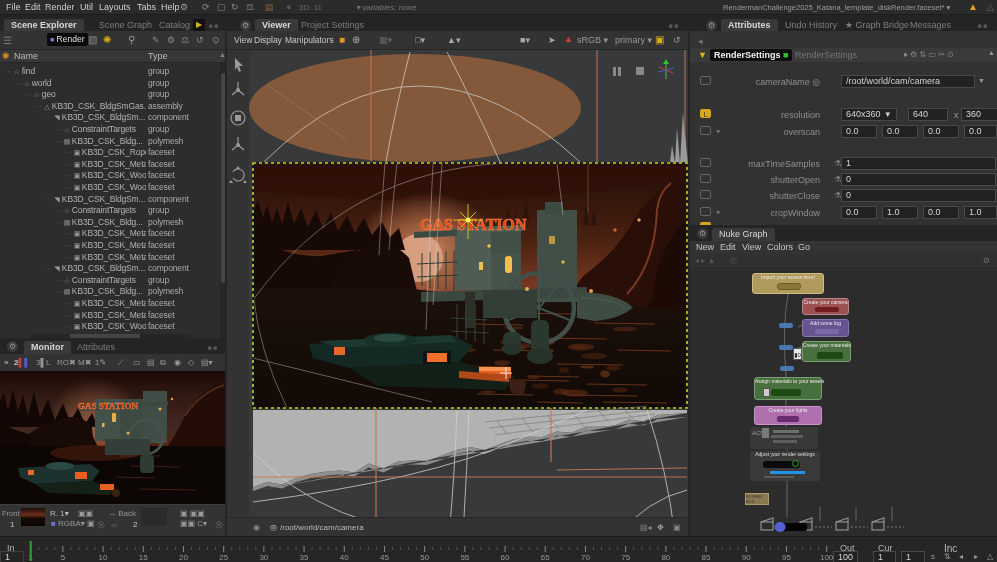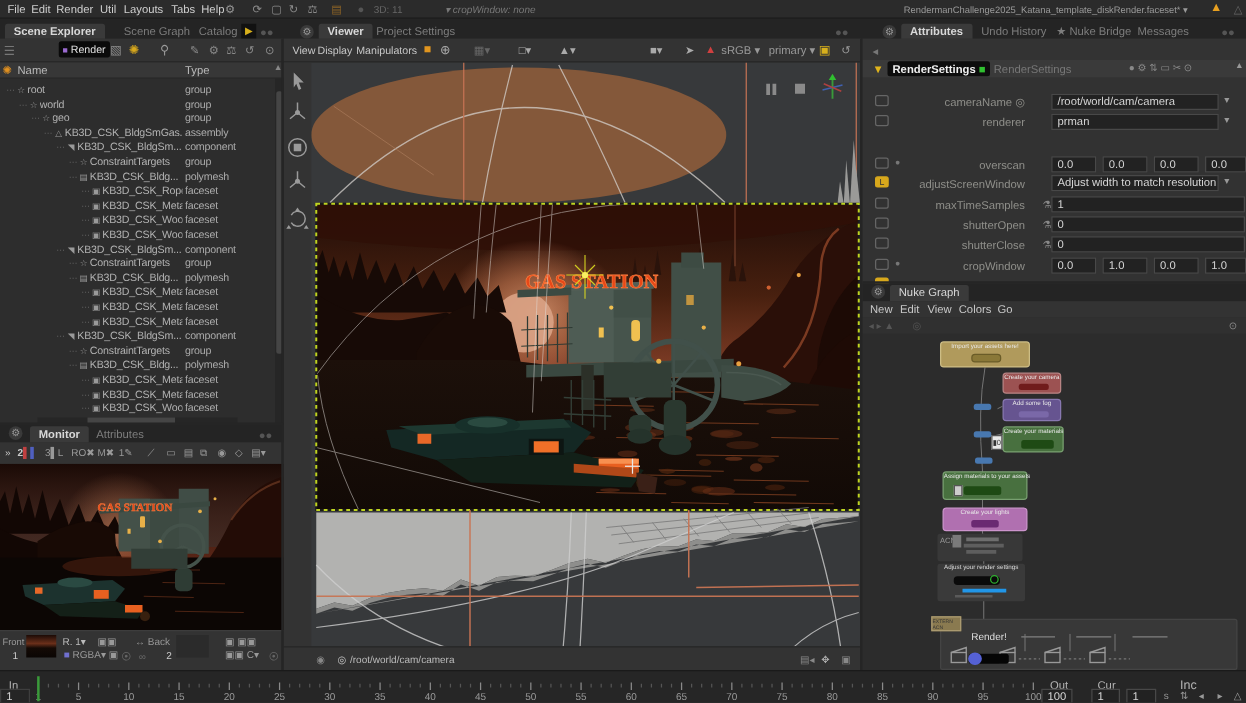--- a/index.html
+++ b/index.html
@@ -49,41 +49,41 @@
   <span class="m" style="left:137px">Tabs</span>
   <span class="m" style="left:161px">Help</span>
   <span class="ic" style="left:180px;top:2px;color:#999">⚙</span>
   <span class="ic" style="left:202px;top:2px">⟳</span>
   <span class="ic" style="left:217px;top:2px">▢</span>
   <span class="ic" style="left:231px;top:2px">↻</span>
   <span class="ic" style="left:246px;top:2px">⚖</span>
   <span class="ic" style="left:265px;top:2px;color:#8a6226">▤</span>
   <span class="ic" style="left:286px;top:2px;color:#555">●</span>
   <span class="ic" style="left:299px;top:3px;color:#666;font-size:8px">3D:&nbsp;11</span>
-  <span class="ic" style="left:356px;top:3px;color:#777;font-size:8px;font-style:italic">▾ cropWindow: none</span>
+  <span class="ic" style="left:356px;top:3px;color:#777;font-size:8px;font-style:italic">▾ variables: none</span>
   <span class="ic" style="left:723px;top:3px;color:#9a9a9a;font-size:7.5px">RendermanChallenge2025_Katana_template_diskRender.faceset* ▾</span>
   <span class="ic" style="left:968px;top:1px;color:#e8a020;font-size:10px">▲</span>
   <span class="ic" style="left:987px;top:2px;color:#666">△</span>
 </div>
 
 <div class="abs" id="tabstrip">
   <div class="gearbtn" style="left:12px">⚙</div>
   <div class="tab active" style="left:4px;font-weight:bold">Scene Explorer</div>
   <div class="tab" style="left:92px">Scene Graph</div>
   <div class="tab" style="left:152px">Catalog</div>
   <div class="abs" style="left:193px;top:4px;width:12px;height:12px;background:#111;color:#d8b01c;font-size:8px;text-align:center;line-height:12px">▶</div>
   <span class="ic" style="left:208px;top:6px;color:#555">●●</span>
   <div class="gearbtn" style="left:240px">⚙</div>
   <div class="tab active" style="left:255px;font-weight:bold">Viewer</div>
   <div class="tab" style="left:294px">Project Settings</div>
   <span class="ic" style="left:668px;top:6px;color:#555">●●</span>
   <div class="gearbtn" style="left:706px">⚙</div>
   <div class="tab active" style="left:721px;font-weight:bold">Attributes</div>
   <div class="tab" style="left:778px">Undo History</div>
-  <div class="tab" style="left:838px">★ Nuke Bridge</div>
+  <div class="tab" style="left:838px">★ Graph Bridge</div>
   <div class="tab" style="left:903px">Messages</div>
   <span class="ic" style="left:977px;top:6px;color:#555">●●</span>
 </div>
 
 <div class="abs" id="explorer">
   <div class="abs" id="exp-toolbar">
     <span class="ic" style="left:3px;top:4px;color:#777;font-size:10px">☰</span>
     <span class="abs" style="left:47px;top:2px;height:13px;background:#0a0a0a;border-radius:2px;color:#e0e0e0;font-size:8.5px;line-height:13px;padding:0 4px 0 3px"><span style="color:#9a6ad0;font-size:7px">■</span> Render</span>
     <span class="ic" style="left:88px;top:3px;color:#888;font-size:10px">▧</span>
     <span class="ic" style="left:103px;top:3px;color:#d8a81c;font-size:10px">✺</span>
@@ -94,21 +94,21 @@
     <span class="ic" style="left:196px;top:4px">↺</span>
     <span class="ic" style="left:212px;top:4px">⊙</span>
   </div>
   <div class="abs" id="exp-head">
     <span class="abs" style="left:2px;top:1px;color:#e09020">✺</span>
     <span class="abs" style="left:14px;top:1px">Name</span>
     <span class="abs" style="left:148px;top:1px">Type</span>
     <span class="abs" style="left:219px;top:1px;color:#888;font-size:7px">▲</span>
   </div>
   <div class="abs" id="tree">
-        <div class="trow" style="top:2px;left:5px"><span style="color:#666;font-size:7px">⋯</span><span class="ticon">☆</span><span style="display:inline-block;vertical-align:top;overflow:hidden;width:124px">root</span></div>
+        <div class="trow" style="top:2px;left:5px"><span style="color:#666;font-size:7px">⋯</span><span class="ticon">☆</span><span style="display:inline-block;vertical-align:top;overflow:hidden;width:124px">find</span></div>
         <div class="trow ttype" style="top:2px">group</div>
         <div class="trow" style="top:13.6px;left:15px"><span style="color:#666;font-size:7px">⋯</span><span class="ticon">☆</span><span style="display:inline-block;vertical-align:top;overflow:hidden;width:114px">world</span></div>
         <div class="trow ttype" style="top:13.6px">group</div>
         <div class="trow" style="top:25.2px;left:25px"><span style="color:#666;font-size:7px">⋯</span><span class="ticon">☆</span><span style="display:inline-block;vertical-align:top;overflow:hidden;width:104px">geo</span></div>
         <div class="trow ttype" style="top:25.2px">group</div>
         <div class="trow" style="top:36.8px;left:35px"><span style="color:#666;font-size:7px">⋯</span><span class="ticon">△</span><span style="display:inline-block;vertical-align:top;overflow:hidden;width:94px">KB3D_CSK_BldgSmGas...</span></div>
         <div class="trow ttype" style="top:36.8px">assembly</div>
         <div class="trow" style="top:48.4px;left:45px"><span style="color:#666;font-size:7px">⋯</span><span class="ticon">◥</span><span style="display:inline-block;vertical-align:top;overflow:hidden;width:84px">KB3D_CSK_BldgSm...</span></div>
         <div class="trow ttype" style="top:48.4px">component</div>
         <div class="trow" style="top:60px;left:55px"><span style="color:#666;font-size:7px">⋯</span><span class="ticon">☆</span><span style="display:inline-block;vertical-align:top;overflow:hidden;width:74px">ConstraintTargets</span></div>
@@ -591,40 +591,36 @@
     <span class="abs" style="left:213px;top:2px;color:#888;font-size:8px">● ⚙ ⇅ ▭ ✂ ⊙</span>
     <span class="abs" style="left:298px;top:1px;color:#999;font-size:7px">▲</span>
   </div>
   <div class="abs" id="prows" style="left:0;top:31px;width:307px;height:165px;background:#323232">
         <div class="abs" style="top:12px;left:0;width:307px;height:16px">
           <span class="abs" style="left:10px;top:2px;width:11px;height:9px;border:1px solid #666;border-radius:2px;font-size:7px;color:#333;text-align:center;line-height:9px"></span>
           <span class="lbl" style="left:40px;top:3px;width:90px">cameraName ◎</span>
           <span class="fld" style="left:151px;top:1px;width:134px;height:13px">/root/world/cam/camera</span>
           <span class="abs" style="left:288px;top:3px;color:#999;font-size:7px">▼</span>
         </div>
-        <div class="abs" style="top:28px;left:0;width:307px;height:16px">
-          <span class="abs" style="left:10px;top:2px;width:11px;height:9px;border:1px solid #666;border-radius:2px;font-size:7px;color:#333;text-align:center;line-height:9px"></span>
-          <span class="lbl" style="left:40px;top:3px;width:90px">renderer</span>
-          <span class="fld" style="left:151px;top:1px;width:134px;height:13px">prman</span>
-          <span class="abs" style="left:288px;top:3px;color:#999;font-size:7px">▼</span>
+        <div class="abs" style="top:45px;left:0;width:307px;height:16px">
+          <span class="abs" style="left:10px;top:2px;width:11px;height:9px;border:1px solid #d8a81c;border-radius:2px;background:#d8a81c;font-size:7px;color:#333;text-align:center;line-height:9px">L</span>
+          <span class="lbl" style="left:40px;top:3px;width:90px">resolution</span>
+          <span class="fld" style="left:151px;top:1px;width:56px;height:13px">640x360 &nbsp;▾</span>
+          <span class="fld" style="left:218px;top:1px;width:40px;height:13px">640</span>
+          <span class="abs" style="left:264px;top:3px;color:#999;font-size:9px">x</span>
+          <span class="fld" style="left:271px;top:1px;width:38px;height:13px">360</span>
         </div>
         <div class="abs" style="top:62px;left:0;width:307px;height:16px">
           <span class="abs" style="left:10px;top:2px;width:11px;height:9px;border:1px solid #666;border-radius:2px;font-size:7px;color:#333;text-align:center;line-height:9px"></span>
           <span class="abs" style="left:26px;top:3px;color:#777;font-size:7px">●</span>
           <span class="lbl" style="left:40px;top:3px;width:90px">overscan</span>
           <span class="fld" style="left:151px;top:1px;width:36px;height:13px">0.0</span>
           <span class="fld" style="left:192px;top:1px;width:36px;height:13px">0.0</span>
           <span class="fld" style="left:233px;top:1px;width:36px;height:13px">0.0</span>
           <span class="fld" style="left:274px;top:1px;width:33px;height:13px">0.0</span>
-        </div>
-        <div class="abs" style="top:77px;left:0;width:307px;height:16px">
-          <span class="abs" style="left:10px;top:2px;width:11px;height:9px;border:1px solid #d8a81c;border-radius:2px;background:#d8a81c;font-size:7px;color:#333;text-align:center;line-height:9px">L</span>
-          <span class="lbl" style="left:40px;top:3px;width:90px">adjustScreenWindow</span>
-          <span class="fld" style="left:151px;top:1px;width:134px;height:13px">Adjust width to match resolution</span>
-          <span class="abs" style="left:288px;top:3px;color:#999;font-size:7px">▼</span>
         </div>
         <div class="abs" style="top:94px;left:0;width:307px;height:16px">
           <span class="abs" style="left:10px;top:2px;width:11px;height:9px;border:1px solid #666;border-radius:2px;font-size:7px;color:#333;text-align:center;line-height:9px"></span>
           <span class="lbl" style="left:40px;top:3px;width:90px">maxTimeSamples</span>
           <span class="abs" style="left:144px;top:3px;color:#888;font-size:8px">⚗</span>
           <span class="fld" style="left:151px;top:1px;width:155px;height:13px">1</span>
         </div>
         <div class="abs" style="top:110px;left:0;width:307px;height:16px">
           <span class="abs" style="left:10px;top:2px;width:11px;height:9px;border:1px solid #666;border-radius:2px;font-size:7px;color:#333;text-align:center;line-height:9px"></span>
           <span class="lbl" style="left:40px;top:3px;width:90px">shutterOpen</span>
@@ -701,26 +697,20 @@
       <div class="abs" style="left:23px;top:13px;width:24px;height:2.5px;background:#5e5e5e"></div>
     </div>
 
     <div class="abs" style="left:60px;top:184px;width:70px;height:30px;background:#3a3a3a;border-radius:2px;font-size:5px;color:#ddd;text-align:center;white-space:nowrap">Adjust your render settings
       <div class="abs" style="left:13px;top:10px;width:37px;height:7px;background:#0a0a0a;border-radius:3px"></div>
       <div class="abs" style="left:42px;top:9px;width:7px;height:7px;border:1.5px solid #30b030;border-radius:50%;background:#0a0a0a"></div>
       <div class="abs" style="left:20px;top:20px;width:35px;height:3px;background:#2196e8"></div>
       <div class="abs" style="left:14px;top:25px;width:30px;height:2px;background:#5a5a5a"></div>
     </div>
 
-    <div class="abs" style="left:62px;top:228px;width:238px;height:41px;background:#383838;border:1px solid #444;border-radius:2px">
-      <span class="abs" style="left:24px;top:9px;font-size:8px;color:#dcdcdc">Render!</span>
-      <div class="abs" style="left:64px;top:13px;width:27px;height:1px;background:#808080"></div>
-      <div class="abs" style="left:108px;top:13px;width:28px;height:1px;background:#808080"></div>
-      <div class="abs" style="left:153px;top:13px;width:28px;height:1px;background:#808080"></div>
-    </div>
     <div class="abs" style="left:55px;top:226px;width:24px;height:12px;background:#8a7a50;border:1px solid #aa9a70;font-size:4px;color:#333;overflow:hidden">EXTERN ACN<br>Cannot find...</div>
 
     <svg class="abs" style="left:62px;top:240px" width="240" height="29" viewBox="0 0 240 29">
       <g stroke="#777" stroke-width="0.8">
         <line x1="68" y1="0" x2="68" y2="14"></line>
             <line x1="104" y1="0" x2="104" y2="14"></line>
             <line x1="140" y1="0" x2="140" y2="14"></line>
       </g>
       <g fill="none" stroke="#999" stroke-width="1.1">
         <g transform="translate(9,11)">

